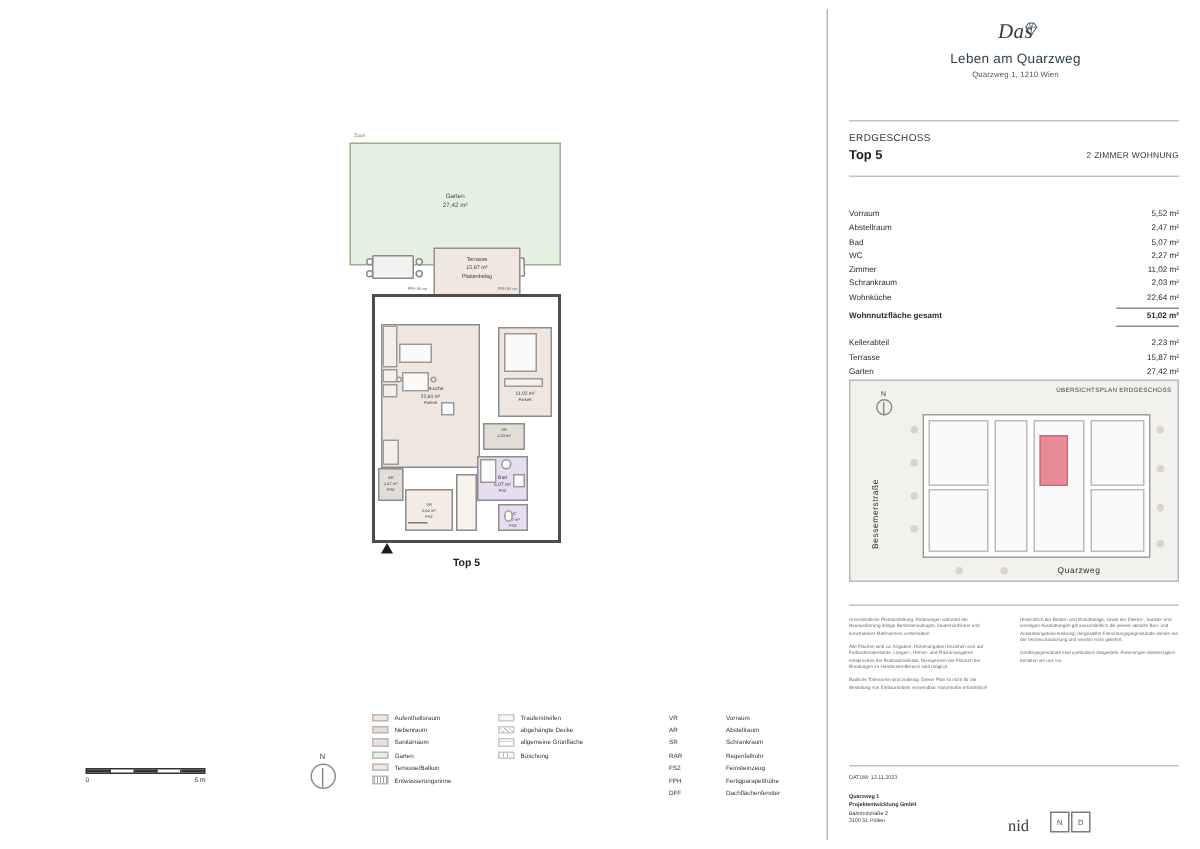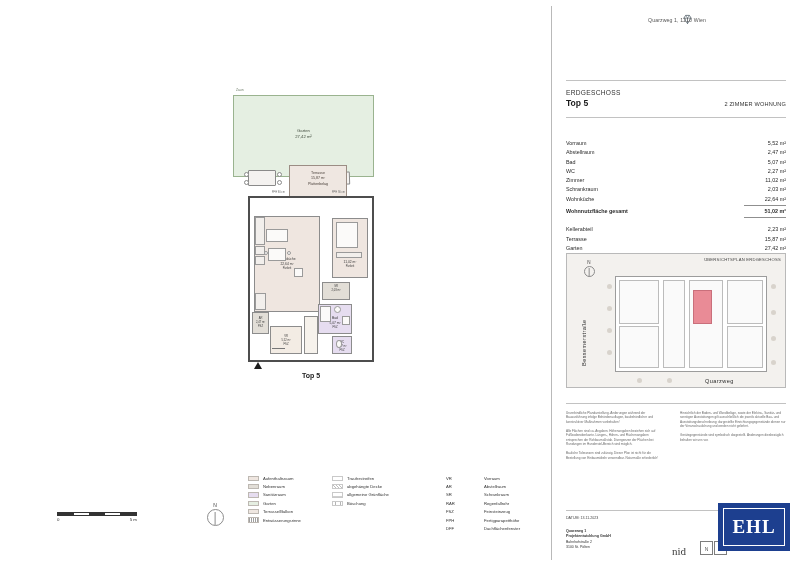--- a/index.html
+++ b/index.html
@@ -386,20 +386,22 @@
   </div>
 
   <div class="rp">
 
     <svg class="diamond" viewBox="0 0 24 24">
       <path d="M4 9 L8 3 H16 L20 9 L12 21 Z" fill="none" stroke="#2f3f4a" stroke-width="1.4"></path>
       <path d="M4 9 H20 M8 3 L12 9 L16 3 M12 9 V21" fill="none" stroke="#2f3f4a" stroke-width="1"></path>
     </svg>
 
     <div class="brand">
+      <div class="brand-das">Das</div>
+      <div class="brand-sub">Leben am Quarzweg</div>
       <div class="brand-addr">Quarzweg 1, 1210 Wien</div>
     </div>
 
     <div class="hr" style="left:14px; top:80px; width:220px;"></div>
 
     <div class="lvl" style="top:89px;">ERDGESCHOSS</div>
     <div class="lvl-top" style="top:98px;">Top 5</div>
     <div class="zimmer-typ" style="top:101px;">2 ZIMMER WOHNUNG</div>
 
     <div class="hr" style="left:14px; top:117px; width:220px;"></div>
@@ -510,19 +512,15 @@
       <div>Bahnhofstraße 2</div>
       <div>3100 St. Pölten</div>
     </div>
 
     <div class="logos">
       <div class="nid">nid</div>
       <div class="nid-sq">
         <div style="left:0;">N</div>
         <div style="left:14px;">D</div>
       </div>
-      <div class="ehl">
-        <div class="ehl-inner"></div>
-        <div class="ehl-txt">EHL</div>
-      </div>
     </div>
   </div>
 </div>
 
 </body></html>

